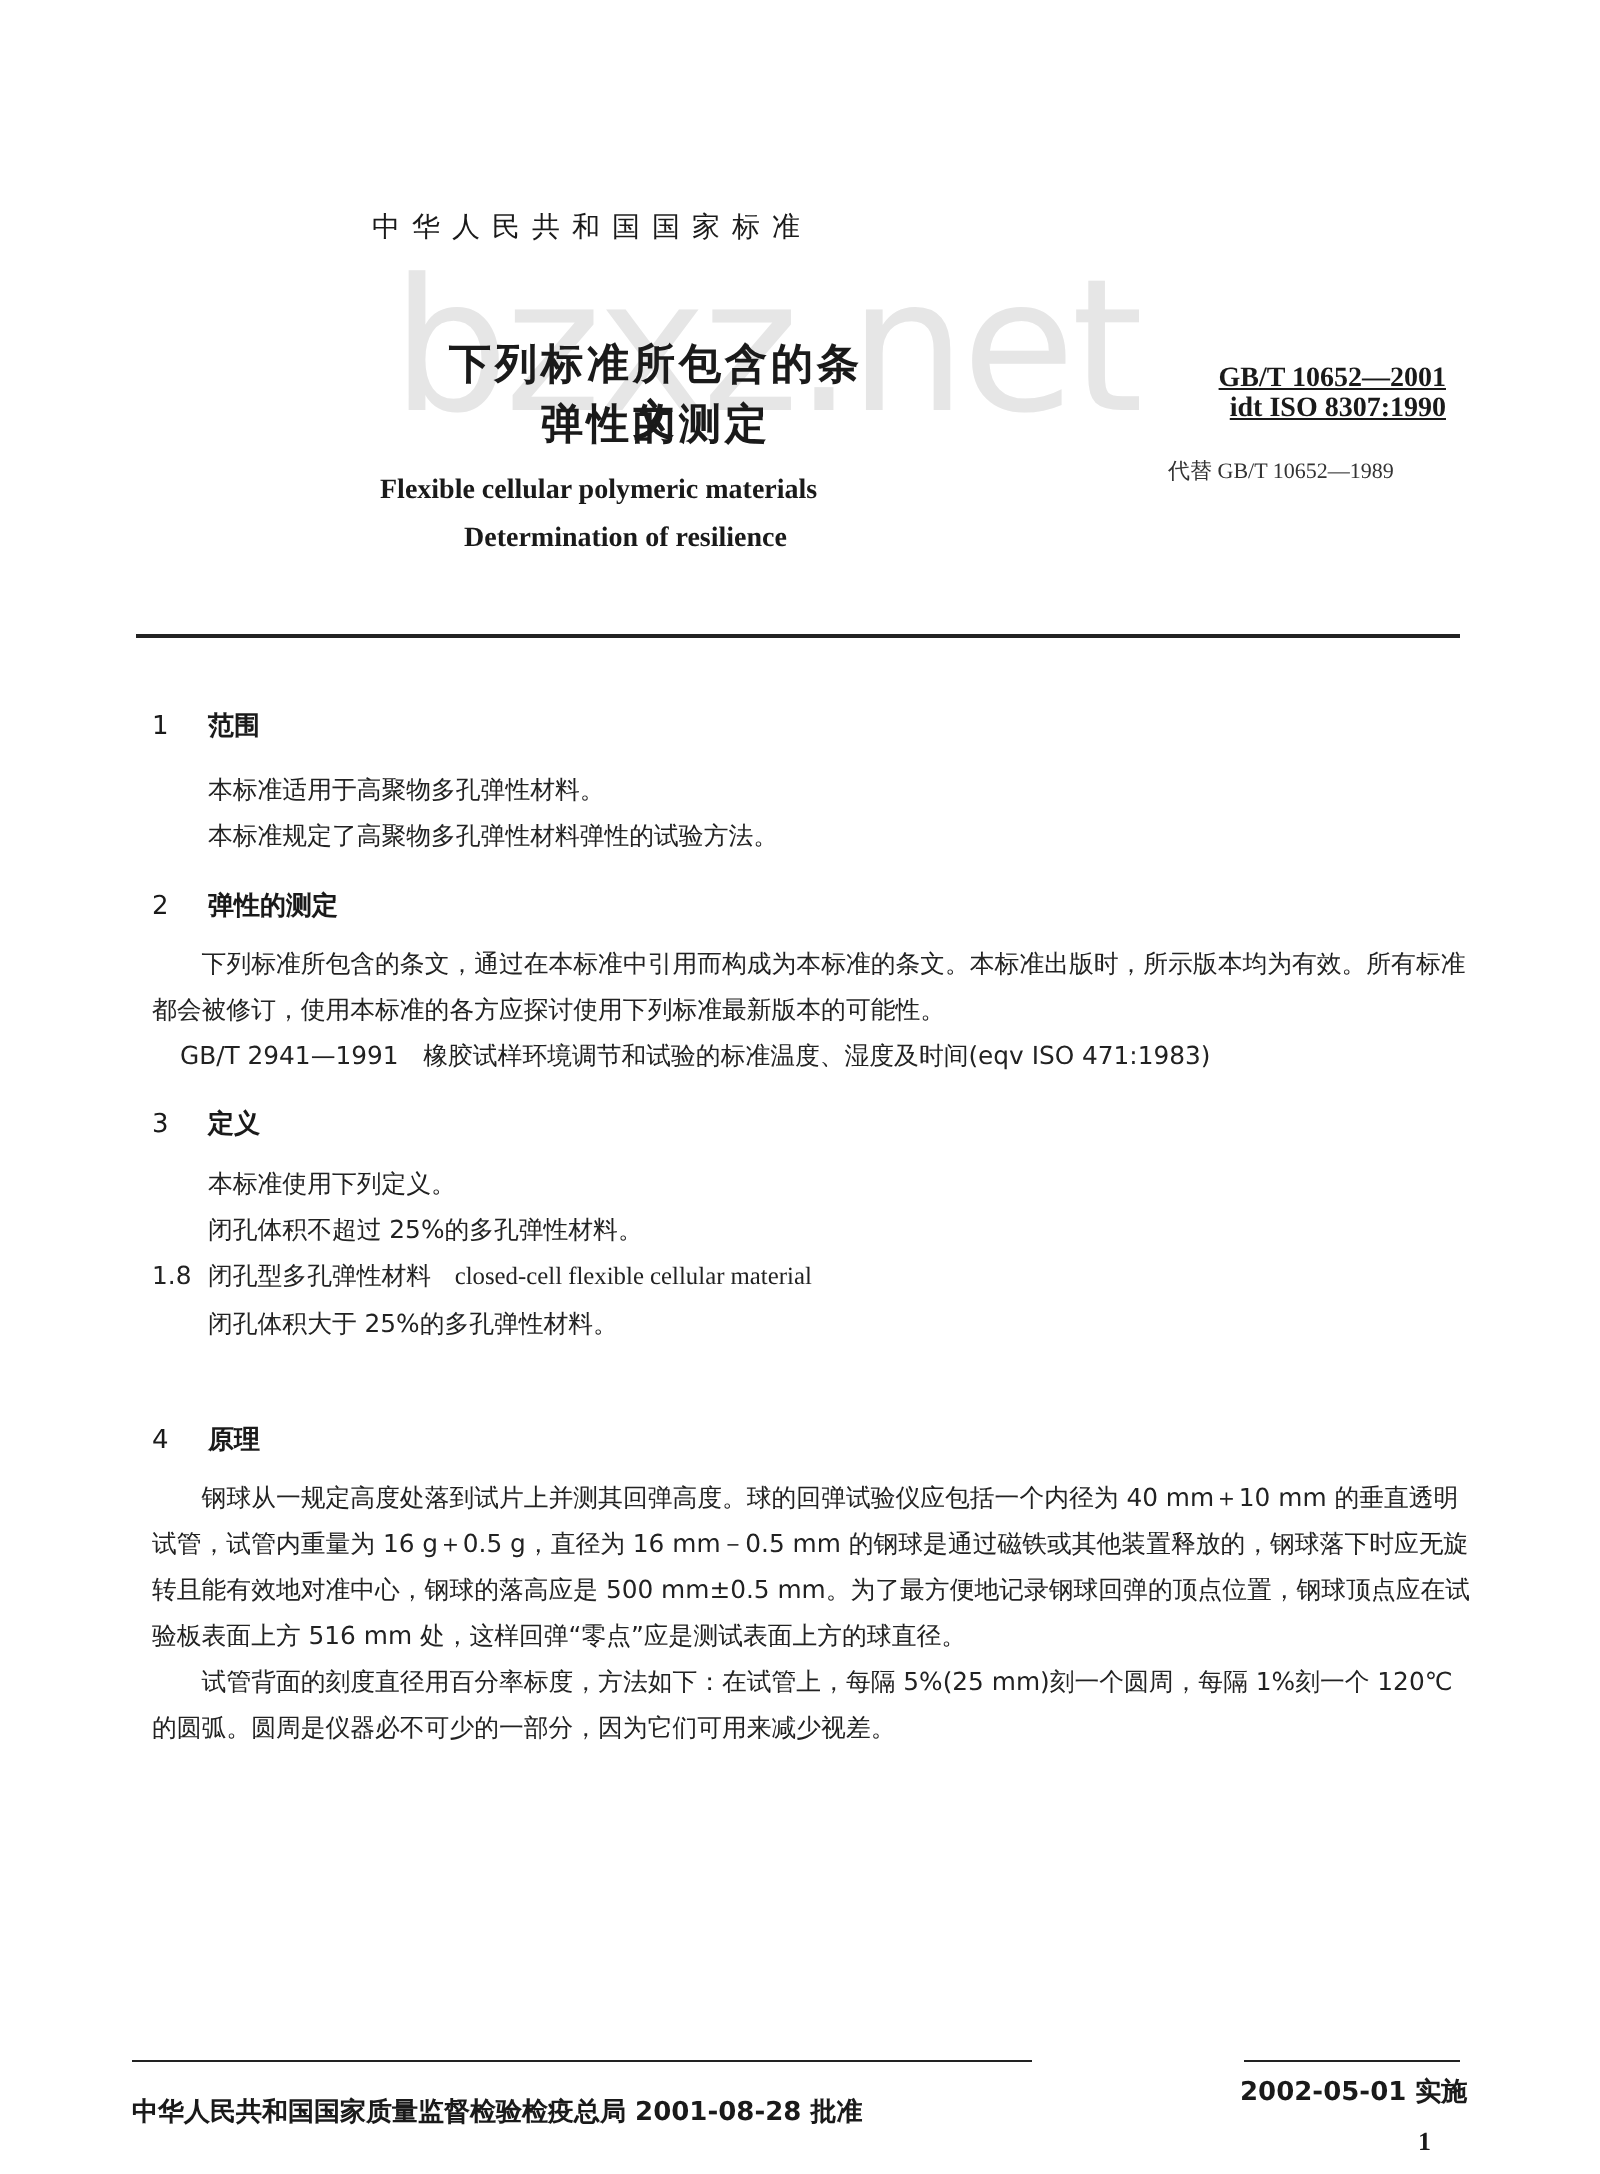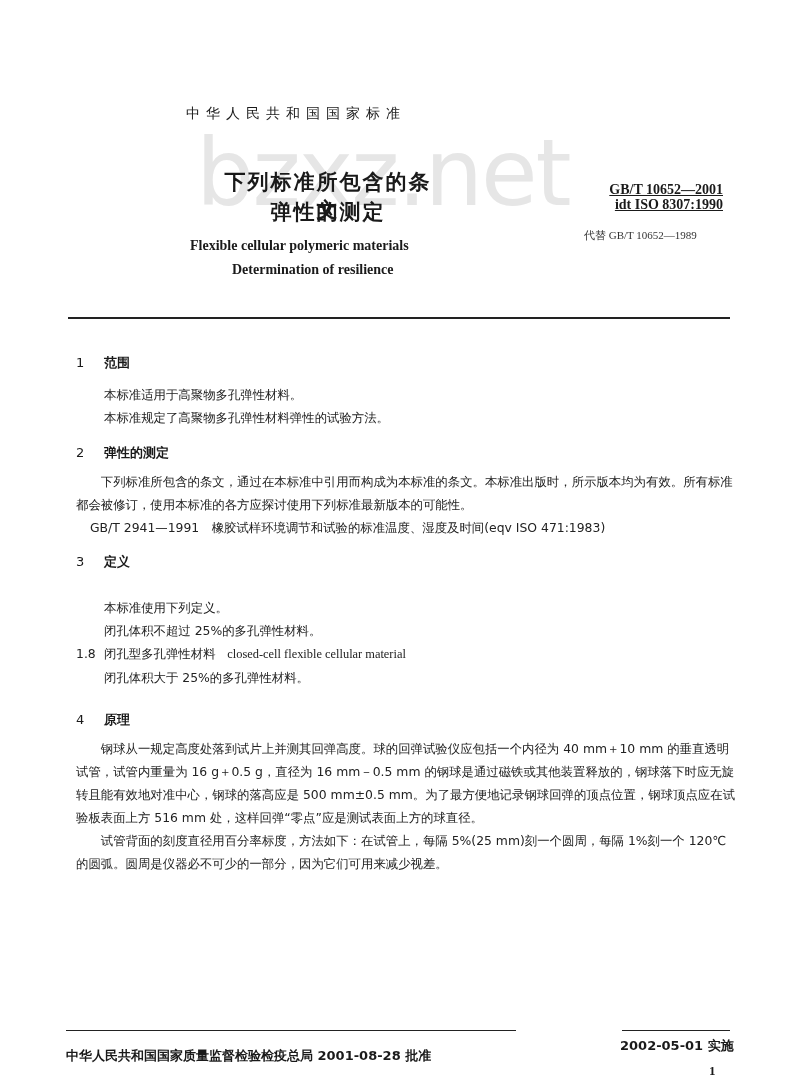--- a/index.html
+++ b/index.html
@@ -76,21 +76,21 @@
   <span class="sec-num">2</span><span>弹性的测定</span>
 </div>
 <div class="abs para" style="left:76px; top:470px; width:660px;">
   <div class="indent">下列标准所包含的条文，通过在本标准中引用而构成为本标准的条文。本标准出版时，所示版本均为有效。所有标准都会被修订，使用本标准的各方应探讨使用下列标准最新版本的可能性。</div>
   <div style="padding-left:14px;">GB/T 2941—1991　橡胶试样环境调节和试验的标准温度、湿度及时间(eqv ISO 471:1983)</div>
 </div>
 
 <div class="abs sec-title" style="left:76px; top:553px;">
   <span class="sec-num">3</span><span>定义</span>
 </div>
-<div class="abs para" style="left:76px; top:596px; width:660px;">
+<div class="abs para" style="left:76px; top:580px; width:660px;">
   <div style="padding-left:28px;">本标准使用下列定义。</div>
   <div style="padding-left:28px;">闭孔体积不超过 25%的多孔弹性材料。</div>
   <div>
     <span style="display:inline-block;width:28px;">1.8</span><span>闭孔型多孔弹性材料</span>&nbsp;&nbsp;&nbsp;<span class="en">closed-cell flexible cellular material</span>
   </div>
   <div style="padding-left:28px;">闭孔体积大于 25%的多孔弹性材料。</div>
 </div>
 
 <div class="abs sec-title" style="left:76px; top:711px;">
   <span class="sec-num">4</span><span>原理</span>

